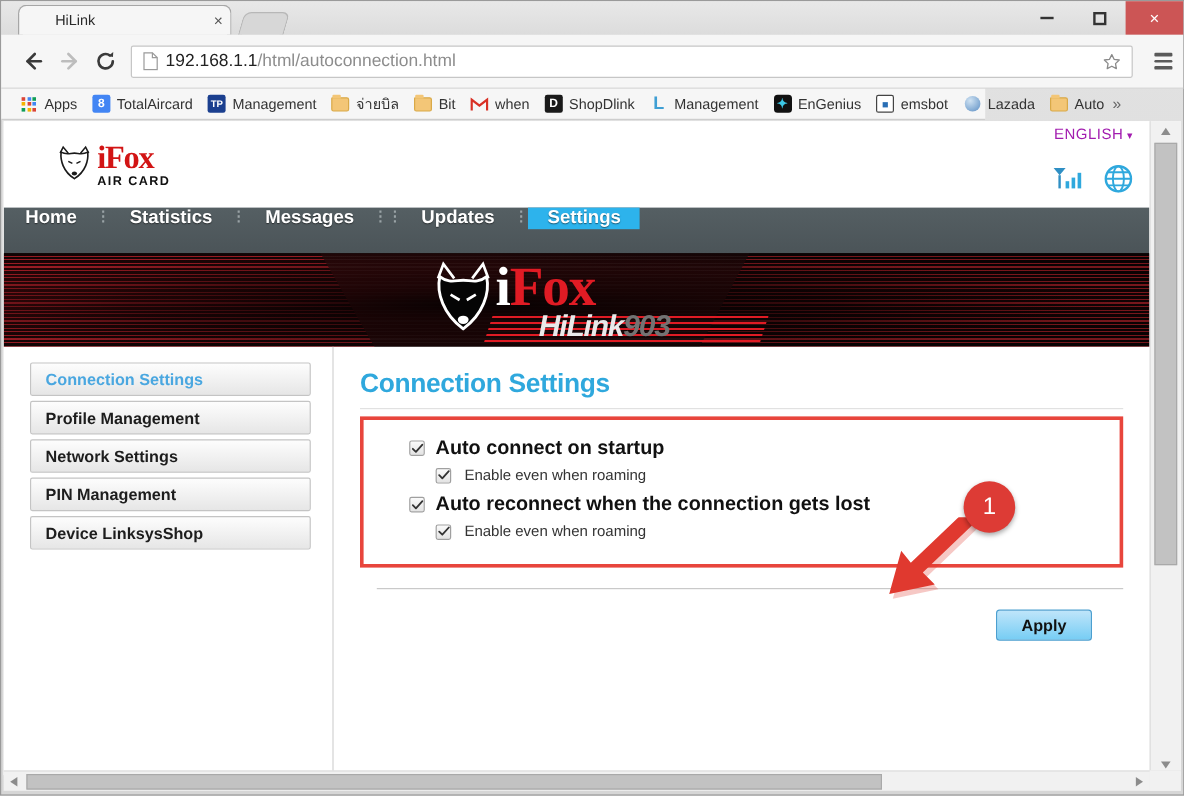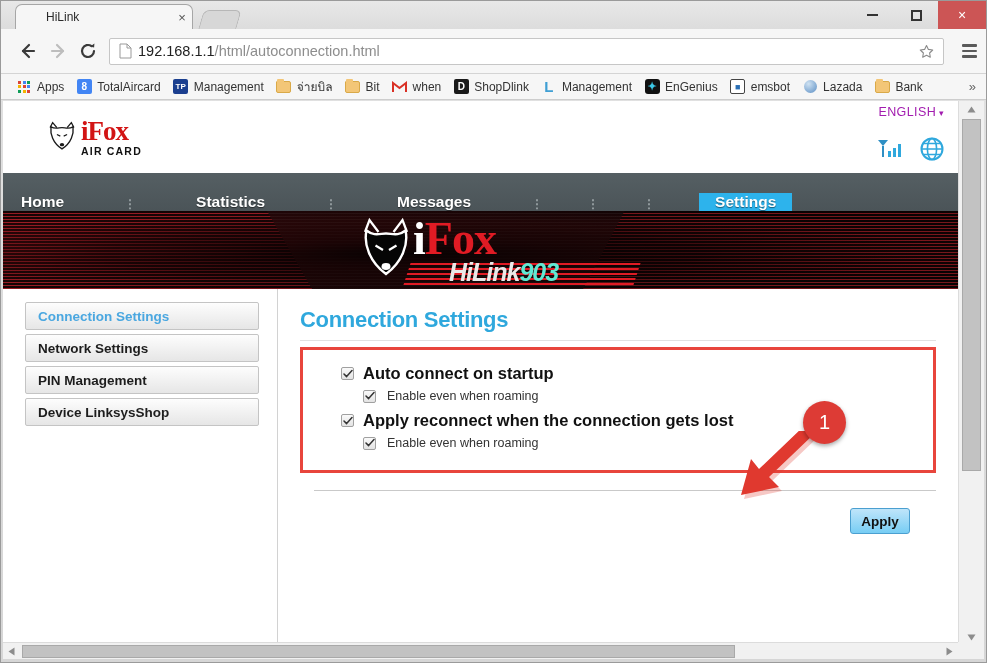--- a/index.html
+++ b/index.html
@@ -66,21 +66,21 @@
   }
   #page-icon { width: 18px; display: flex; justify-content: center; }
   #url-text { flex: 1; font-size: 14.5px; color: #8d8d8d; margin-left: 4px; white-space: nowrap; }
   #url-text b { color: #222; font-weight: 400; }
   #star-btn { width: 22px; display: flex; justify-content: center; }
   #menu-btn { width: 34px; height: 30px; display: flex; flex-direction: column; align-items: center; justify-content: center; gap: 3px; }
   #menu-btn i { display:block; width: 15px; height: 2.5px; background: #5a5a5a; border-radius: 1px; }
 
   
   #bookmarks {
-    position: absolute; left: 0; top: 73px; width: 985px; height: 26px;
+    position: absolute; left: 0; top: 73px; width: 820px; height: 26px;
     background: #f6f6f6; border-bottom: 1px solid #cdcdcd;
     display: flex; align-items: center; padding-left: 10px;
   }
   .bm { display: flex; align-items: center; height: 20px; padding: 0 5px; margin-right: 2px; white-space: nowrap; }
   .bm-label { font-size: 12px; color: #333; margin-left: 5px; }
   .bm-ico { width: 16px; height: 16px; display: flex; align-items: center; justify-content: center; font-size: 11px; }
   .ico-apps { display: grid; grid-template-columns: repeat(3,3px); grid-template-rows: repeat(3,3px); gap: 1.5px; }
   .ico-apps span { display: block; width: 3px; height: 3px; }
   .ico-sq { width: 15px; height: 15px; border-radius: 2px; color: #fff; font-weight: bold; font-size: 10px;
             display: flex; align-items: center; justify-content: center; }
@@ -108,21 +108,21 @@
   #brand-text .l1 .fox { color: #d21414; }
   #brand-text .l2 { font-size: 10.5px; font-weight: bold; letter-spacing: 1.2px; color: #111; margin-top: 1px; }
   #lang-select { position: absolute; right: 14px; top: 4px; font-size: 12.5px; color: #a21caf; letter-spacing: .4px; }
   #lang-select .caret { font-size: 9px; margin-left: 3px; }
   #status-icons { position: absolute; right: 14px; top: 36px; display: flex; align-items: center; gap: 16px; }
 
   
   #navbar {
     position: relative; height: 38px;
     background: linear-gradient(#555f63, #4b5458);
-    display: flex; align-items: flex-end; gap: 44px;
+    display: flex; align-items: flex-start;
   }
   .nav-item {
     display: flex; align-items: center; padding: 0 16px;
     color: #fff; font-size: 15.5px; font-weight: bold;
     text-shadow: 0 1px 1px rgba(0,0,0,.5);
   }
   .nav-item.first { padding-left: 18px; }
   .nav-sep { display: flex; align-items: center; color: #9aa3a6; font-size: 12px; font-weight: bold; }
   .nav-item.active { background: #2db3ec; }
 
@@ -143,21 +143,21 @@
   #banner .vign { position: absolute; inset: 0; background: radial-gradient(ellipse at 42% 55%, rgba(0,0,0,.92) 0%, rgba(0,0,0,.55) 38%, transparent 70%); }
   #banner-logo { position: absolute; left: 352px; top: 6px; display: flex; align-items: center; }
   #banner-logo .bfox { width: 62px; height: 66px; }
   #banner-text { position: relative; margin-left: -4px; }
   #banner-text .b1 { font-family: "Liberation Serif", serif; font-weight: bold; font-size: 46px; line-height: 44px; letter-spacing: -1px; }
   #banner-text .b1 .wi { color: #fff; }
   #banner-text .b1 .wf { color: #e01b24; }
   #banner-text .b2 { font-family: "Liberation Sans", sans-serif; font-style: italic; font-weight: bold;
       font-size: 25px; line-height: 22px; color: #cfcfcf; letter-spacing: -1px; margin-left: 36px; }
   #banner-text .b2 .hl { color: #e9e9e9; }
-  #banner-text .b2 .num { color: #5eead4; }
+  #banner-text .b2 .num { color: #737373; }
   #banner-stripes { position: absolute; left: 404px; top: 52px; width: 230px; height: 22px;
     background: repeating-linear-gradient(0deg, #e01b24 0 2px, transparent 2px 5px);
     transform: skewX(-18deg); }
 
   
   #content { position: relative; height: 357px; background: #fff; display: flex; }
   #sidebar { width: 275px; border-right: 1px solid #d2d2d2; padding: 13px 0 0 22px; }
   .side-item {
     width: 234px; height: 28px; margin-bottom: 4px;
     background: linear-gradient(#fdfdfd, #e6e6e6);
@@ -176,21 +176,21 @@
     width: 13px; height: 13px; background: linear-gradient(#fafafa,#e3e3e3);
     border: 1px solid #a0a0a0; border-radius: 2px;
     display: flex; align-items: center; justify-content: center; flex: none;
   }
   .cb svg { display: block; }
   .opt-label { font-size: 16.5px; font-weight: bold; color: #111; margin-left: 9px; }
   .opt-row.sub .opt-label { font-size: 12.5px; font-weight: normal; color: #333; margin-left: 11px; }
   #bottom-rule { height: 1px; background: #c9c9c9; margin: 17px 0 0 14px; }
   #apply-row { display: flex; justify-content: flex-end; margin-top: 17px; padding-right: 26px; }
   #apply-btn {
-    width: 60px; height: 26px; border: 1px solid #4b9fd0; border-radius: 3px;
+    width: 80px; height: 26px; border: 1px solid #4b9fd0; border-radius: 3px;
     background: linear-gradient(#bfe5fa, #77cdf4);
     font-size: 13.5px; font-weight: bold; color: #111;
     display: flex; align-items: center; justify-content: center;
   }
 
   
   #annot-badge {
     position: absolute; left: 800px; top: 300px; width: 43px; height: 43px;
     border-radius: 50%; background: #dd3b35;
     box-shadow: 0 2px 4px rgba(0,0,0,.35);
@@ -373,21 +373,21 @@
       <span class="bm-ico">
           <span style="display:block;width:13px;height:13px;border-radius:50%;background:radial-gradient(circle at 35% 30%,#cfe2f2,#5b8ec4)"></span>
         </span>
       <span class="bm-label">Lazada</span>
     </div>
 
     <div class="bm">
       <span class="bm-ico">
           <span class="ico-folder"></span>
         </span>
-      <span class="bm-label">Bank</span>
+      <span class="bm-label">Auto</span>
     </div>
 
     <div id="bm-overflow">»</div>
   </div>
 
   <div id="viewport">
     <div id="page">
 
       <div id="page-header">
         <div id="brand-logo">
@@ -428,20 +428,21 @@
       </div>
 
       <div id="navbar">
         <div class="nav-item first">Home</div>
         <div class="nav-sep">⋮</div>
         <div class="nav-item">Statistics</div>
         <div class="nav-sep">⋮</div>
         <div class="nav-item">Messages</div>
         <div class="nav-sep">⋮</div>
         <div class="nav-sep">⋮</div>
+        <div class="nav-item">Updates</div>
         <div class="nav-sep">⋮</div>
         <div class="nav-item active">Settings</div>
       </div>
 
       <div id="banner">
         <div class="bg1"></div>
           <div class="sweep1"></div>
           <div class="sweep2"></div>
           <div class="vign"></div>
         <div id="banner-stripes"></div>
@@ -455,20 +456,21 @@
           <div id="banner-text">
             <div class="b1"><span class="wi">i</span><span class="wf">Fox</span></div>
             <div class="b2"><span class="hl">HiLink</span><span class="num">903</span></div>
           </div>
         </div>
       </div>
 
       <div id="content">
         <div id="sidebar">
           <div class="side-item active">Connection Settings</div>
+          <div class="side-item">Profile Management</div>
           <div class="side-item">Network Settings</div>
           <div class="side-item">PIN Management</div>
           <div class="side-item">Device LinksysShop</div>
         </div>
 
         <div id="main">
           <div id="main-title">Connection Settings</div>
           <div id="title-rule"></div>
 
           <div id="settings-box">
@@ -487,21 +489,21 @@
                   </svg>
               </span>
               <span class="opt-label">Enable even when roaming</span>
             </div>
             <div class="opt-row">
               <span class="cb">
                 <svg width="10" height="10" viewBox="0 0 10 10">
                     <path d="M1 5 L3.6 7.6 L9 1.6" fill="none" stroke="#333" stroke-width="1.5" stroke-linecap="round" stroke-linejoin="round"></path>
                   </svg>
               </span>
-              <span class="opt-label">Apply reconnect when the connection gets lost</span>
+              <span class="opt-label">Auto reconnect when the connection gets lost</span>
             </div>
             <div class="opt-row sub">
               <span class="cb">
                 <svg width="10" height="10" viewBox="0 0 10 10">
                     <path d="M1 5 L3.6 7.6 L9 1.6" fill="none" stroke="#333" stroke-width="1.5" stroke-linecap="round" stroke-linejoin="round"></path>
                   </svg>
               </span>
               <span class="opt-label">Enable even when roaming</span>
             </div>
           </div>

